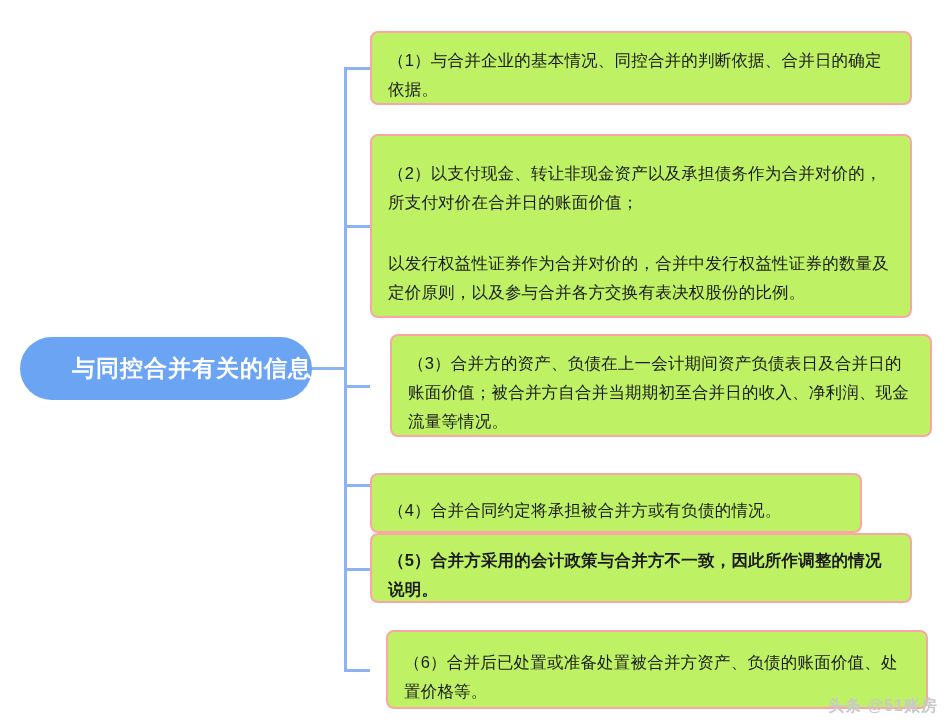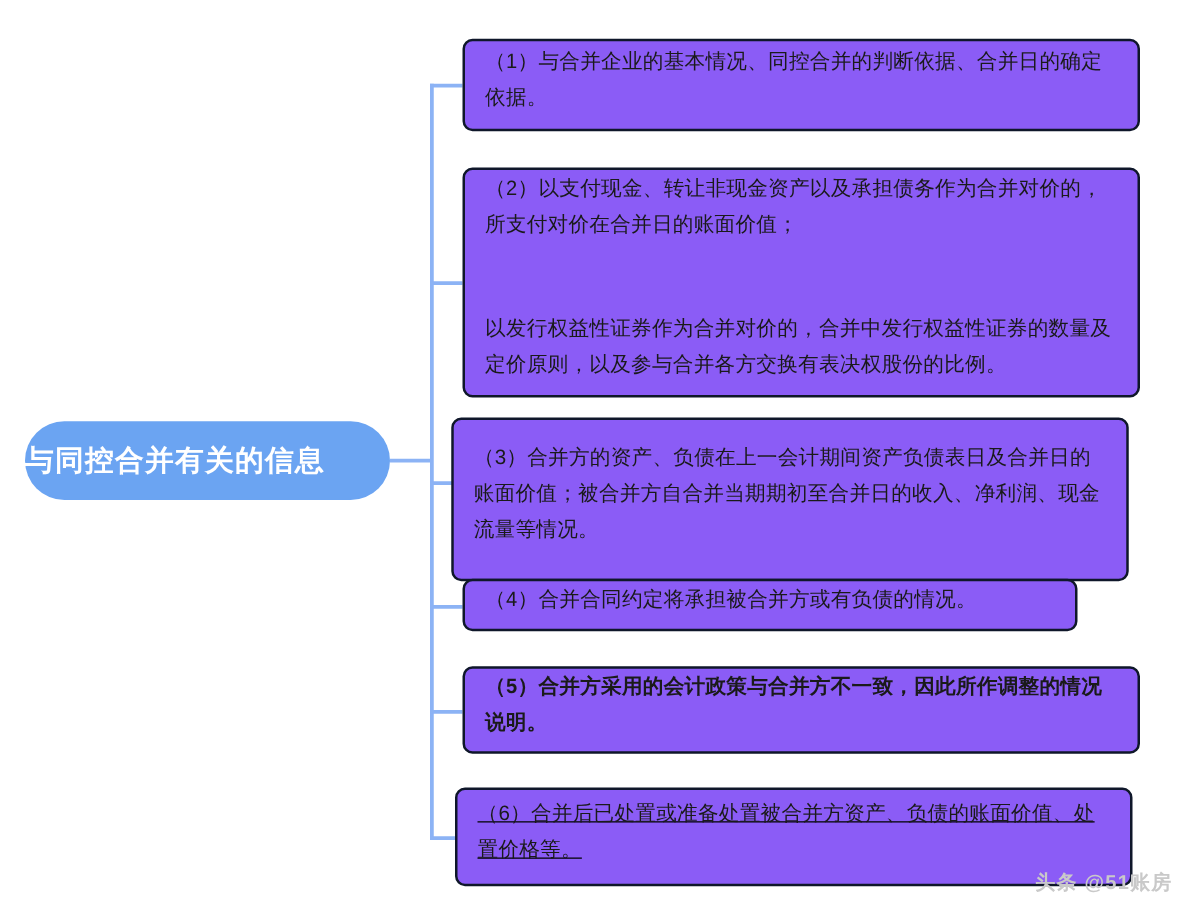--- a/index.html
+++ b/index.html
@@ -23,21 +23,21 @@
   .root-node {
     position: absolute;
     left: 20px;
     top: 337px;
     width: 292px;
     height: 63px;
     background: #6ba4f2;
     border-radius: 32px;
     display: flex;
     align-items: center;
-    justify-content: flex-start;
+    justify-content: flex-end;
     box-sizing: border-box;
   }
   .root-label {
     color: #ffffff;
     font-size: 23px;
     font-weight: bold;
     letter-spacing: 1px;
     white-space: nowrap;
   }
 
@@ -45,25 +45,25 @@
   .conn {
     position: absolute;
     background: #8cb3f5;
   }
   .conn-h { height: 3px; }
   .conn-v { width: 3px; }
 
   
   .leaf-box {
     position: absolute;
-    background: #8b5cf6;
-    border: 2px solid #0f172a;
+    background: #bef264;
+    border: 2px solid #fca5a5;
     border-radius: 8px;
     box-sizing: border-box;
-    padding: 1px 14px 9px 16px;
+    padding: 23px 14px 9px 16px;
     display: flex;
     flex-direction: column;
     justify-content: center;
   }
   .leaf-para {
     font-size: 16.5px;
     line-height: 29px;
     color: #1a1a1a;
     margin: 0;
     letter-spacing: 0.2px;
@@ -106,31 +106,31 @@
 
   <div class="leaf-box" style="left:370px; top:31px; width:542px; height:74px;">
     <p class="leaf-para">（1）与合并企业的基本情况、同控合并的判断依据、合并日的确定依据。</p>
   </div>
 
   <div class="leaf-box" style="left:370px; top:134px; width:542px; height:184px;justify-content:space-between;">
     <p class="leaf-para">（2）以支付现金、转让非现金资产以及承担债务作为合并对价的，所支付对价在合并日的账面价值；</p>
     <p class="leaf-para">以发行权益性证券作为合并对价的，合并中发行权益性证券的数量及定价原则，以及参与合并各方交换有表决权股份的比例。</p>
   </div>
 
-  <div class="leaf-box" style="left:361px; top:334px; width:542px; height:131px;">
+  <div class="leaf-box" style="left:390px; top:334px; width:542px; height:103px;">
     <p class="leaf-para">（3）合并方的资产、负债在上一会计期间资产负债表日及合并日的账面价值；被合并方自合并当期期初至合并日的收入、净利润、现金流量等情况。</p>
   </div>
 
-  <div class="leaf-box" style="left:370px; top:463px; width:492px; height:42px;">
+  <div class="leaf-box" style="left:370px; top:473px; width:492px; height:60px;">
     <p class="leaf-para">（4）合并合同约定将承担被合并方或有负债的情况。</p>
   </div>
 
   <div class="leaf-box" style="left:370px; top:533px; width:542px; height:70px;font-weight:bold;">
     <p class="leaf-para">（5）合并方采用的会计政策与合并方不一致，因此所作调整的情况说明。</p>
   </div>
 
-  <div class="leaf-box" style="left:364px; top:630px; width:542px; height:79px;text-decoration:underline;">
+  <div class="leaf-box" style="left:386px; top:630px; width:542px; height:79px;">
     <p class="leaf-para">（6）合并后已处置或准备处置被合并方资产、负债的账面价值、处置价格等。</p>
   </div>
 
   <div class="watermark">头条 @51账房</div>
 
 </div>
 
 </body></html>

